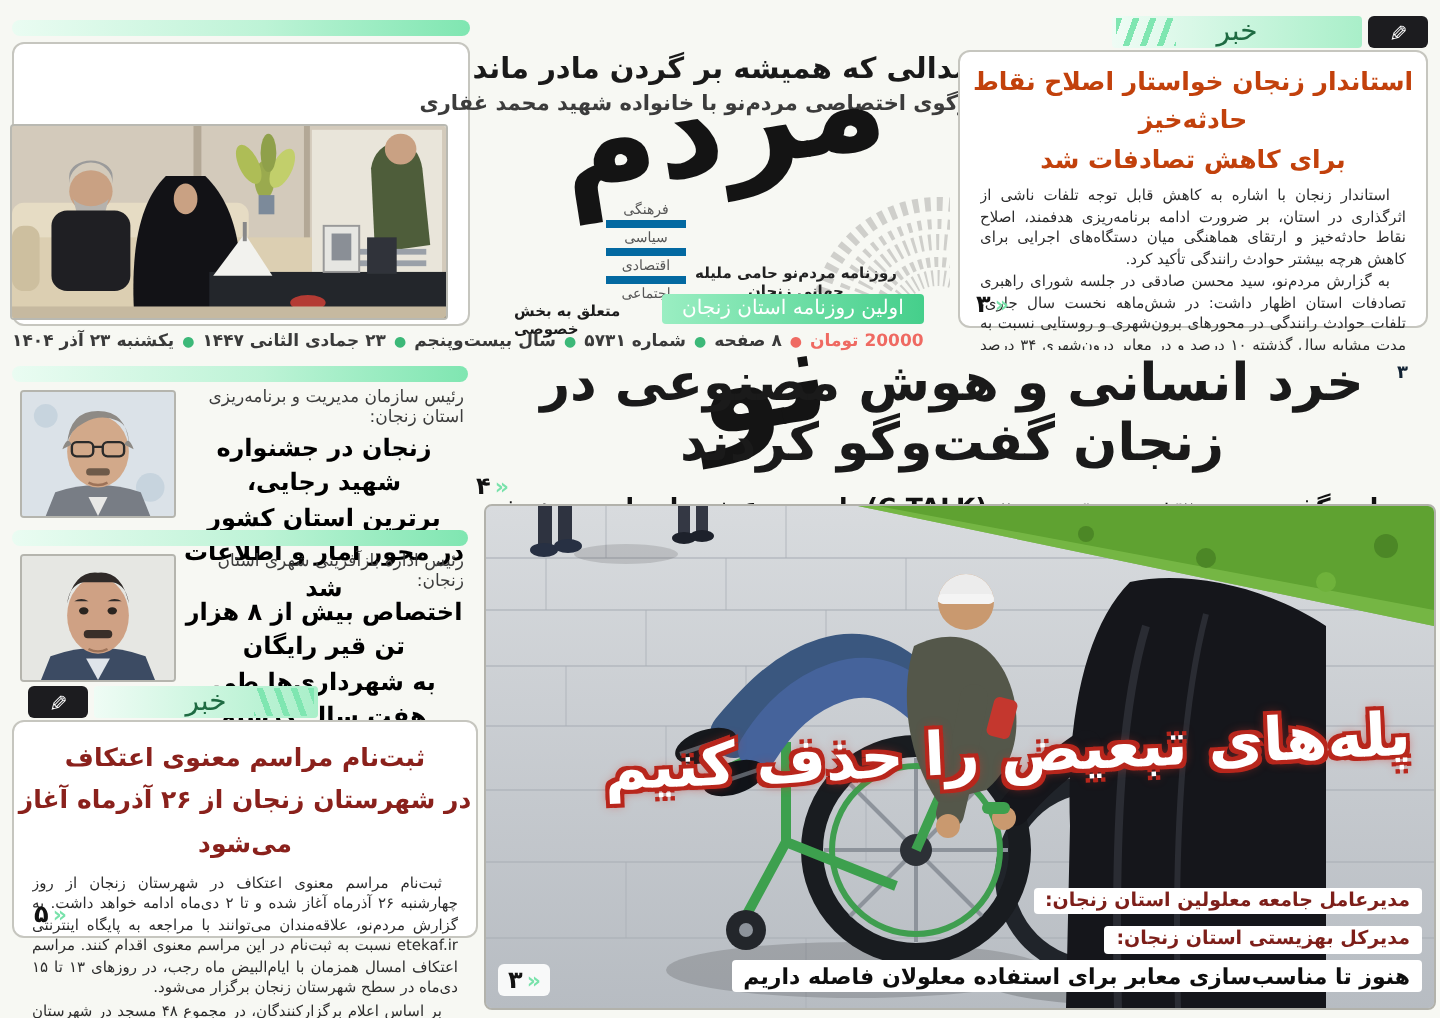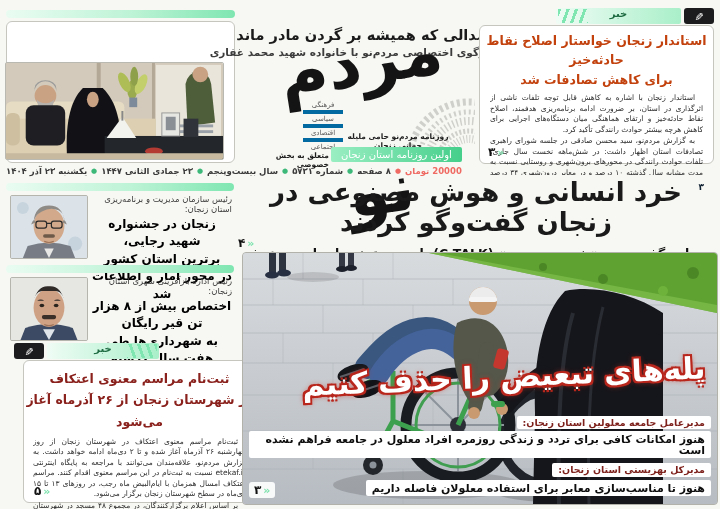--- a/index.html
+++ b/index.html
@@ -8,21 +8,21 @@
   .box{position:absolute;background:#fff;border:1px solid #c6c6bf;border-radius:6px;box-sizing:border-box;}
   .greenbar{position:absolute;height:8px;border-radius:4px;
             background:linear-gradient(90deg,#eafcf2 0%,#bdf3d6 55%,#7fe6b1 100%);}
   .barnum{position:absolute;font-size:9px;font-weight:bold;color:#123;line-height:8px;}
   .pnum{position:absolute;font-weight:bold;font-size:12px;color:#111;white-space:nowrap;}
   .chev{color:#79e2ab;font-weight:bold;font-size:11px;letter-spacing:-2px;margin-left:2px;}
   
   .tab{position:absolute;display:flex;direction:ltr;height:16px;align-items:stretch;gap:3px;}
   .ribbon{position:relative;flex:1;display:flex;align-items:flex-start;justify-content:center;
           background:linear-gradient(90deg,#effcf5,#a9efc9);border-radius:2px;
-          color:#1e6b42;font-size:10px;font-weight:bold;min-width:96px;}
+          color:#1e6b42;font-size:14px;font-weight:normal;min-width:96px;}
   .ribbon .stripes{position:absolute;top:1px;bottom:1px;width:30px;
           background:repeating-linear-gradient(110deg,#7fe6b1 0 3px,transparent 3px 8px);}
   .ribbon.r .stripes{left:2px;}  .ribbon.l .stripes{right:2px;transform:scaleX(-1);}
   .penbox{width:30px;background:#1c1c1f;border-radius:3px;color:#fff;display:flex;
           align-items:center;justify-content:center;font-size:11px;}
   .penbox span{transform:rotate(90deg);display:block;}
   
   #martyr-strip{left:6px;top:10px;width:229px;}
   #box-martyr{left:6px;top:21px;width:229px;height:142px;}
   #martyr-num{right:8px;top:24px;}
@@ -36,21 +36,21 @@
   #masthead{position:absolute;left:237px;top:4px;width:242px;height:160px;}
   #logo-medallion{position:absolute;left:128px;top:88px;width:110px;height:66px;}
   #logo-title{position:absolute;left:22px;top:-6px;width:205px;height:140px;
               font-size:66px;font-weight:bold;letter-spacing:-3px;line-height:130px;
               text-align:center;transform:rotate(-9deg);color:#141414;}
   .desc-col{position:absolute;left:22px;top:96px;width:40px;margin-left:44px;}
   .desc-col div{font-size:7px;color:#555;text-align:center;border-top:4px solid #0369a1;padding:1px 0;}
   .desc-col div:first-child{border-top:none;}
   #masthead-slogan{position:absolute;left:100px;top:128px;width:122px;text-align:center;
                    font-size:7.5px;font-weight:bold;color:#222;border-bottom:5px solid #a3a3a3;padding-bottom:2px;}
-  #masthead-own{position:absolute;left:20px;top:147px;width:72px;text-align:right;
+  #masthead-own{position:absolute;left:20px;top:147px;width:72px;text-align:left;
                 font-size:7.5px;font-weight:bold;color:#1c1c1c;}
   #masthead-banner{position:absolute;left:94px;top:143px;padding:2px 10px;border-radius:2px;
                    background:linear-gradient(90deg,#9aeec2,#45cf8b);color:#fff;
                    font-size:10px;font-weight:normal;white-space:nowrap;}
   
   #acc-tab{left:556px;top:8px;width:158px;}
   #box-acc{left:479px;top:25px;width:235px;height:139px;}
   #acc-headline{padding-top:5px;text-align:center;font-size:12.5px;font-weight:bold;
                 color:#c2410c;line-height:1.55;}
   #acc-body{margin:4px 10px 0 10px;font-size:7.5px;line-height:1.4;text-align:justify;
@@ -73,21 +73,21 @@
   .side-bar2{left:6px;top:265px;width:228px;}
   .side-item{position:absolute;left:6px;width:228px;height:70px;}
   #side1{top:192px;} #side2{top:274px;}
   .side-photo{position:absolute;left:4px;top:3px;width:76px;height:62px;
               border:1px solid #b5b5ae;border-radius:2px;overflow:hidden;background:#dde3e8;}
   .side-text{position:absolute;left:86px;right:2px;top:2px;}
   .side-kicker{font-size:8.5px;color:#3d3d3d;text-align:right;margin-bottom:2px;}
   .side-line{font-size:12px;font-weight:bold;text-align:center;line-height:1.45;color:#000000;}
   
   #etk-tab{left:14px;top:343px;width:145px;}
-  #box-etk{left:23px;top:360px;width:233px;height:143px;}
+  #box-etk{left:6px;top:360px;width:233px;height:109px;}
   #etk-headline{padding-top:7px;text-align:center;font-size:12.5px;font-weight:bold;
                 color:#8a211c;line-height:1.7;}
   #etk-body{margin:5px 9px 0 9px;font-size:7.5px;line-height:1.4;text-align:justify;
             color:#2d2d2d;height:76px;overflow:hidden;}
   #etk-body p{margin:0 0 1px 0;text-indent:8px;}
   #etk-num{left:10px;bottom:4px;}
   
   #photo-main{position:absolute;left:242px;top:252px;width:474px;height:251px;
               border:1px solid #b2b2ab;border-radius:4px;overflow:hidden;background:#c9cdd1;}
   #photo-title{position:absolute;right:12px;top:106px;white-space:nowrap;
@@ -374,21 +374,20 @@
       <path d="M322 38 C300 60 290 105 292 160 L290 251 L420 251 L420 60 C390 40 350 32 322 38 Z" fill="#15161b"></path>
       <path d="M330 60 C318 100 314 160 316 251" stroke="#2a2c33" stroke-width="4" fill="none"></path>
       <path d="M360 54 C348 100 344 170 346 251" stroke="#2a2c33" stroke-width="3" fill="none"></path>
       <path d="M300 120 C282 132 272 142 264 152" stroke="#15161b" stroke-width="16" fill="none" stroke-linecap="round"></path>
       <circle cx="259" cy="156" r="6" fill="#c9996f"></circle>
       <rect x="248" y="148" width="14" height="6" rx="3" fill="#3da04e"></rect>
     </svg>
     <div id="photo-title">پله‌های تبعیض را حذف کنیم</div>
     <div id="photo-quotes">
       <div class="qrow"><span class="q-kicker">مدیرعامل جامعه معلولین استان زنجان:</span></div>
-      <div class="qrow"><span class="q-text">هنوز امکانات کافی برای تردد و زندگی روزمره افراد معلول در جامعه فراهم نشده است</span></div>
       <div class="qrow"><span class="q-kicker">مدیرکل بهزیستی استان زنجان:</span></div>
       <div class="qrow"><span class="q-text">هنوز تا مناسب‌سازی معابر برای استفاده معلولان فاصله داریم</span></div>
     </div>
     <div class="pnum" id="photo-num">
       <span class="chev">«</span><span>۳</span>
     </div>
   </section>
 
 </div>
 

